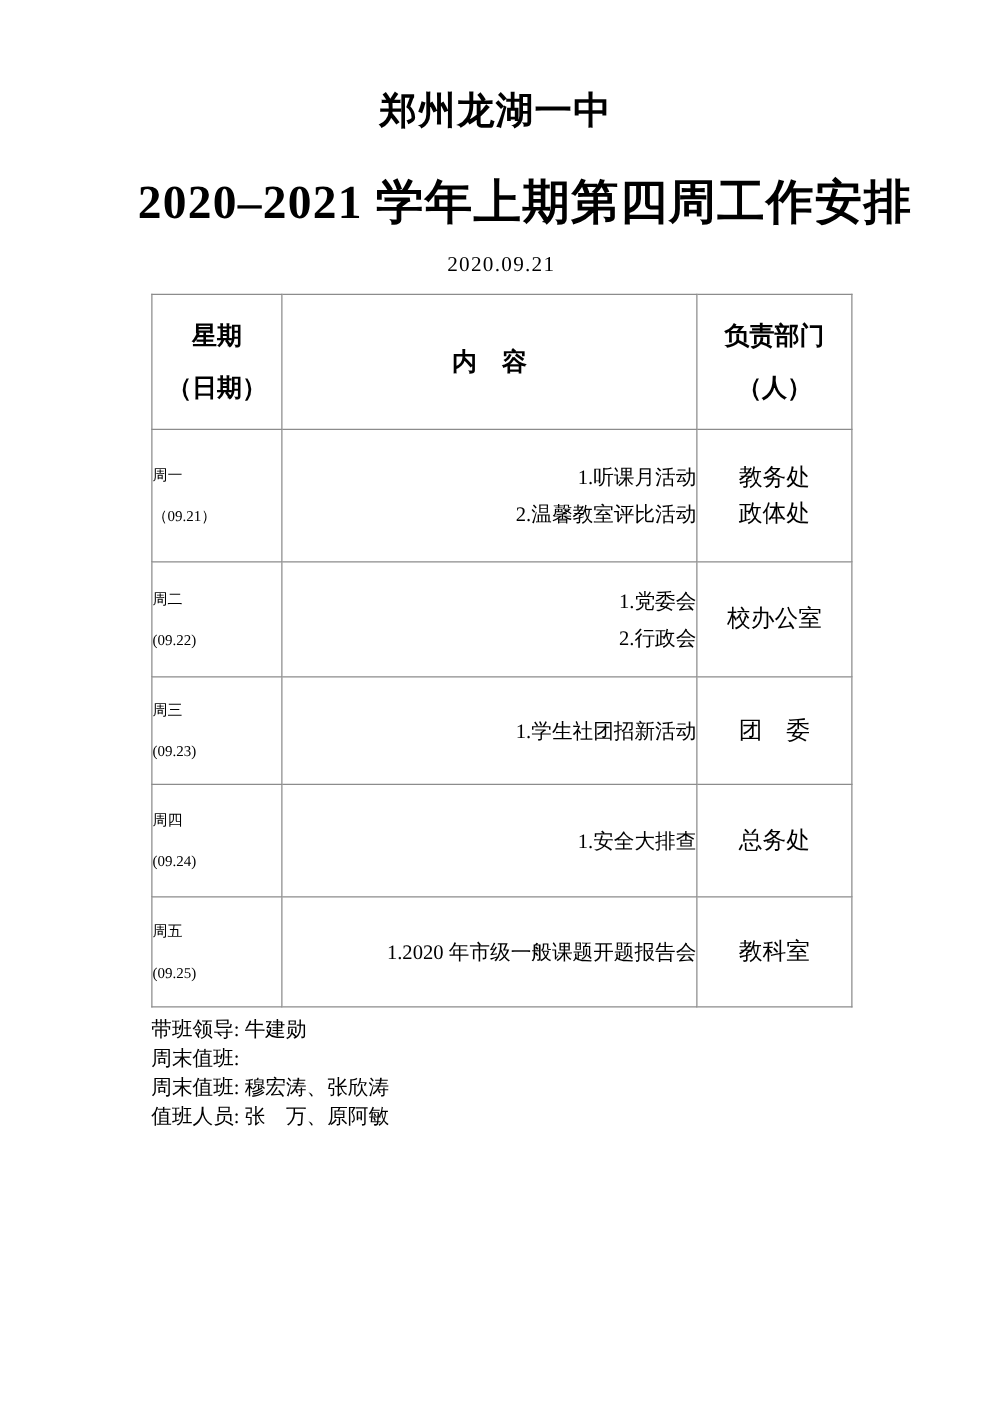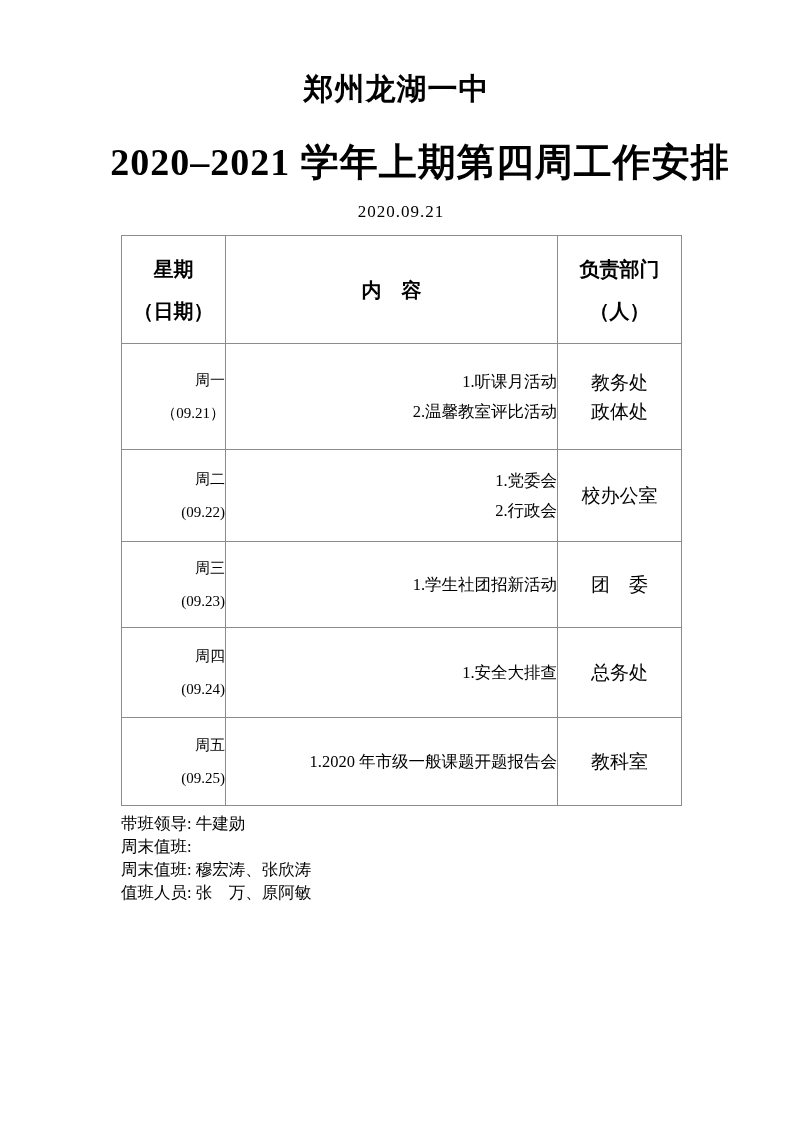--- a/index.html
+++ b/index.html
@@ -68,23 +68,23 @@
     text-align: center;
     vertical-align: middle;
     font-size: 20px;
     font-weight: bold;
   }
   .th-cell .th-line {
     line-height: 42px;
     font-weight: bold;
   }
   .day-cell {
-    text-align: right;
-    vertical-align: middle;
-    font-size: 15px;
+    text-align: left;
+    vertical-align: middle;
+    font-size: 12px;
   }
   .day-cell .day-line {
     line-height: 33px;
   }
   .content-cell {
     text-align: right;
     vertical-align: middle;
     font-size: 16.5px;
     padding-left: 13px;
   }

